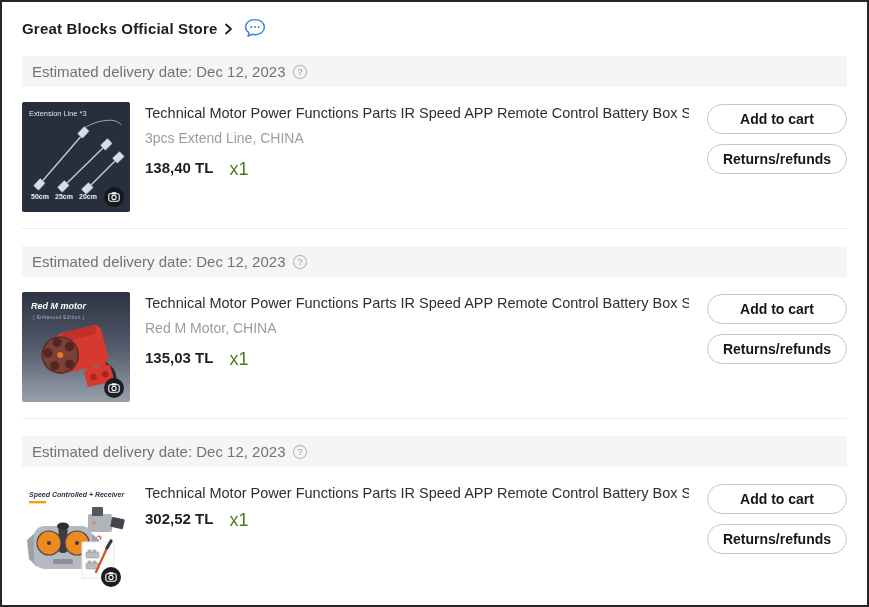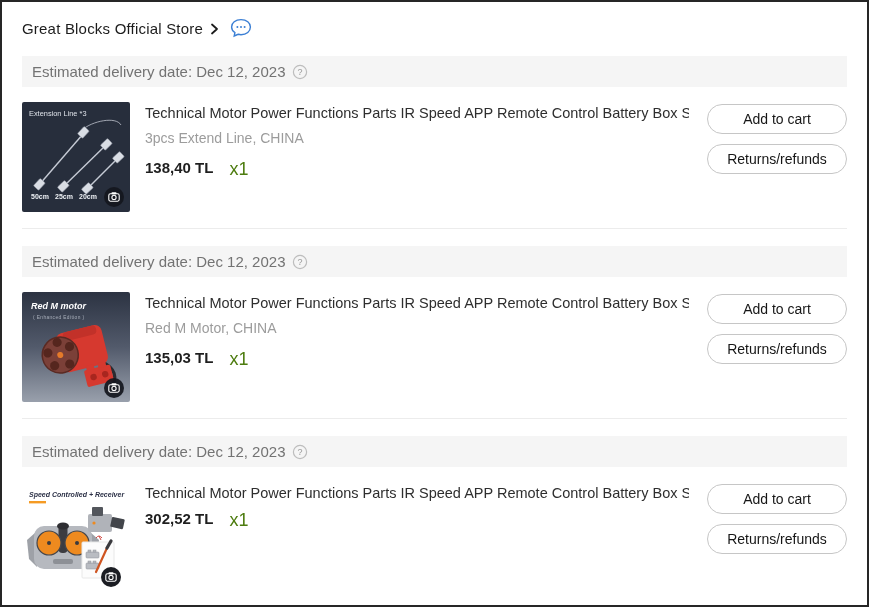--- a/index.html
+++ b/index.html
@@ -18,21 +18,21 @@
   .store-header {
     margin-top: 16px;
     margin-bottom: 18px;
     display: flex;
     align-items: center;
     gap: 7px;
     cursor: pointer;
   }
   .store-name {
     font-size: 15px;
-    font-weight: 400;
+    font-weight: 700;
     color: #1c1c1c;
     letter-spacing: .2px;
   }
   .chevron { display: block; margin-top: 1px; }
   .chat-icon { display: block; margin-left: 4px; }
 
   
   .delivery-bar {
     height: 31px;
     background: #f5f5f5;
@@ -67,21 +67,21 @@
     width: 140px; flex: none;
     display: flex; flex-direction: column; gap: 10px;
     margin-left: 18px; padding-top: 2px;
   }
   .pill-btn {
     height: 30px;
     border: 1px solid #c6c6c6;
     border-radius: 16px;
     background: #ffffff;
     font-family: "Liberation Sans", sans-serif;
-    font-weight: 400;
+    font-weight: 700;
     font-size: 14px;
     color: #161616;
     cursor: pointer;
     padding: 0;
   }
 
   .divider { border-top: 1px solid #ececec; margin: 0 0 17px 0; }
 
   svg text { font-family: "Liberation Sans", sans-serif; }
 </style>

